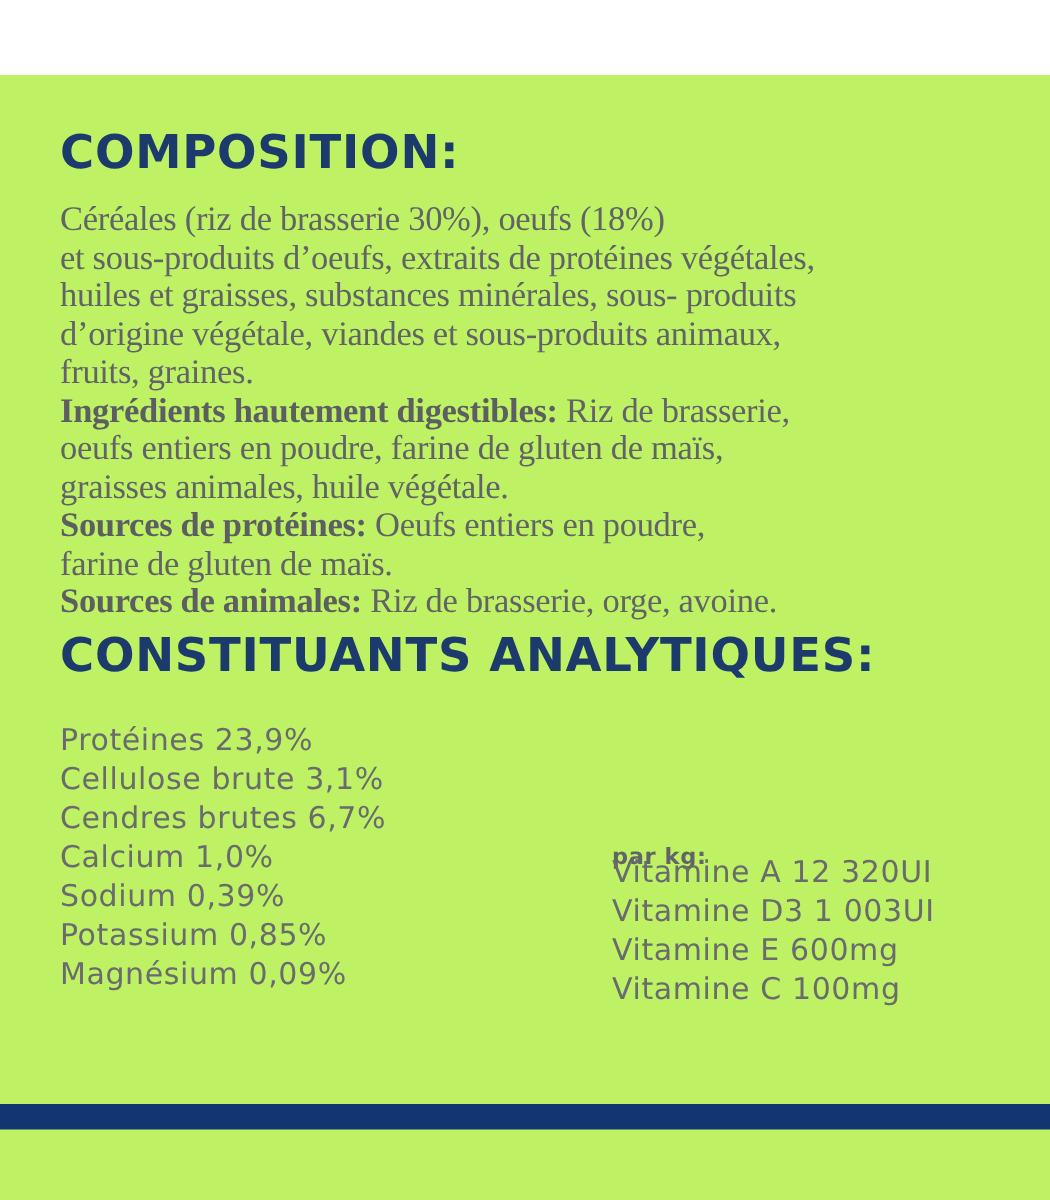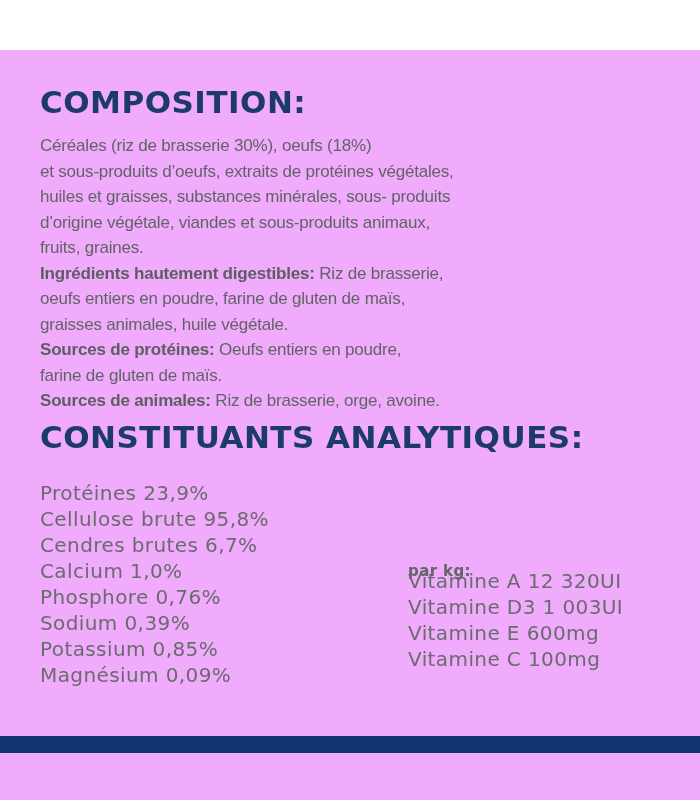--- a/index.html
+++ b/index.html
@@ -20,22 +20,22 @@
     font-weight:700;
     font-size:31px;
     letter-spacing:0.5px;
     color:#1d3a6c;
     white-space:nowrap;
   }
   .heading.composition{top:84px;}
   .heading.analytics{top:419px;}
   .comp-text{
     position:absolute;left:40px;top:133px;width:645px;
-    font-family:Liberation Sans, sans-serif;
-    font-size:17px;line-height:25.5px;
+    font-family:Liberation Serif, serif;
+    font-size:23px;line-height:25.5px;
     letter-spacing:-0.2px;
     color:#626366;
   }
   .comp-text .para{white-space:pre-line;}
   .comp-text .bold-label{font-weight:700;color:#5d5e61;margin-top:22px;}
   .ana-col{
     position:absolute;
     font-family:"DejaVu Sans", sans-serif;
     font-size:20px;line-height:26px;
     letter-spacing:0.4px;
@@ -53,21 +53,21 @@
     color:#636467;
   }
   .bottom-bar{
     position:absolute;left:0;top:736px;width:100%;height:17px;
     background:#133571;
   }
 </style>
 </head>
 <body>
 
-<div class="page" style="background: #f0abfc;">
+<div class="page" style="background: #bef264;">
   <div class="top-band"></div>
 
   <div class="heading composition" style="color: rgb(29, 58, 108);">COMPOSITION:</div>
 
   <div class="comp-text">
       <div class="para"><span>Céréales (riz de brasserie 30%), oeufs (18%)
 et sous-produits d’oeufs, extraits de protéines végétales,
 huiles et graisses, substances minérales, sous- produits
 d’origine végétale, viandes et sous-produits animaux,
 fruits, graines.</span></div>
@@ -76,24 +76,23 @@
 graisses animales, huile végétale.</span></div>
       <div class="para"><span class="bold-label">Sources de protéines:</span><span> Oeufs entiers en poudre,
 farine de gluten de maïs.</span></div>
       <div class="para"><span class="bold-label">Sources de animales:</span><span> Riz de brasserie, orge, avoine.</span></div>
     </div>
 
   <div class="heading analytics" style="color: rgb(29, 58, 108);">CONSTITUANTS ANALYTIQUES:</div>
 
   <ul class="ana-col ana-left">
       <li>Protéines 23,9%</li>
-      <li>Cellulose brute 95,8%</li>
+      <li>Cellulose brute 3,1%</li>
       <li>Cendres brutes 6,7%</li>
       <li>Calcium 1,0%</li>
-      <li>Phosphore 0,76%</li>
       <li>Sodium 0,39%</li>
       <li>Potassium 0,85%</li>
       <li>Magnésium 0,09%</li>
     </ul>
 
   <div class="per-kg">par kg:</div>
 
   <ul class="ana-col ana-right">
       <li>Vitamine A 12 320UI</li>
       <li>Vitamine D3 1 003UI</li>

